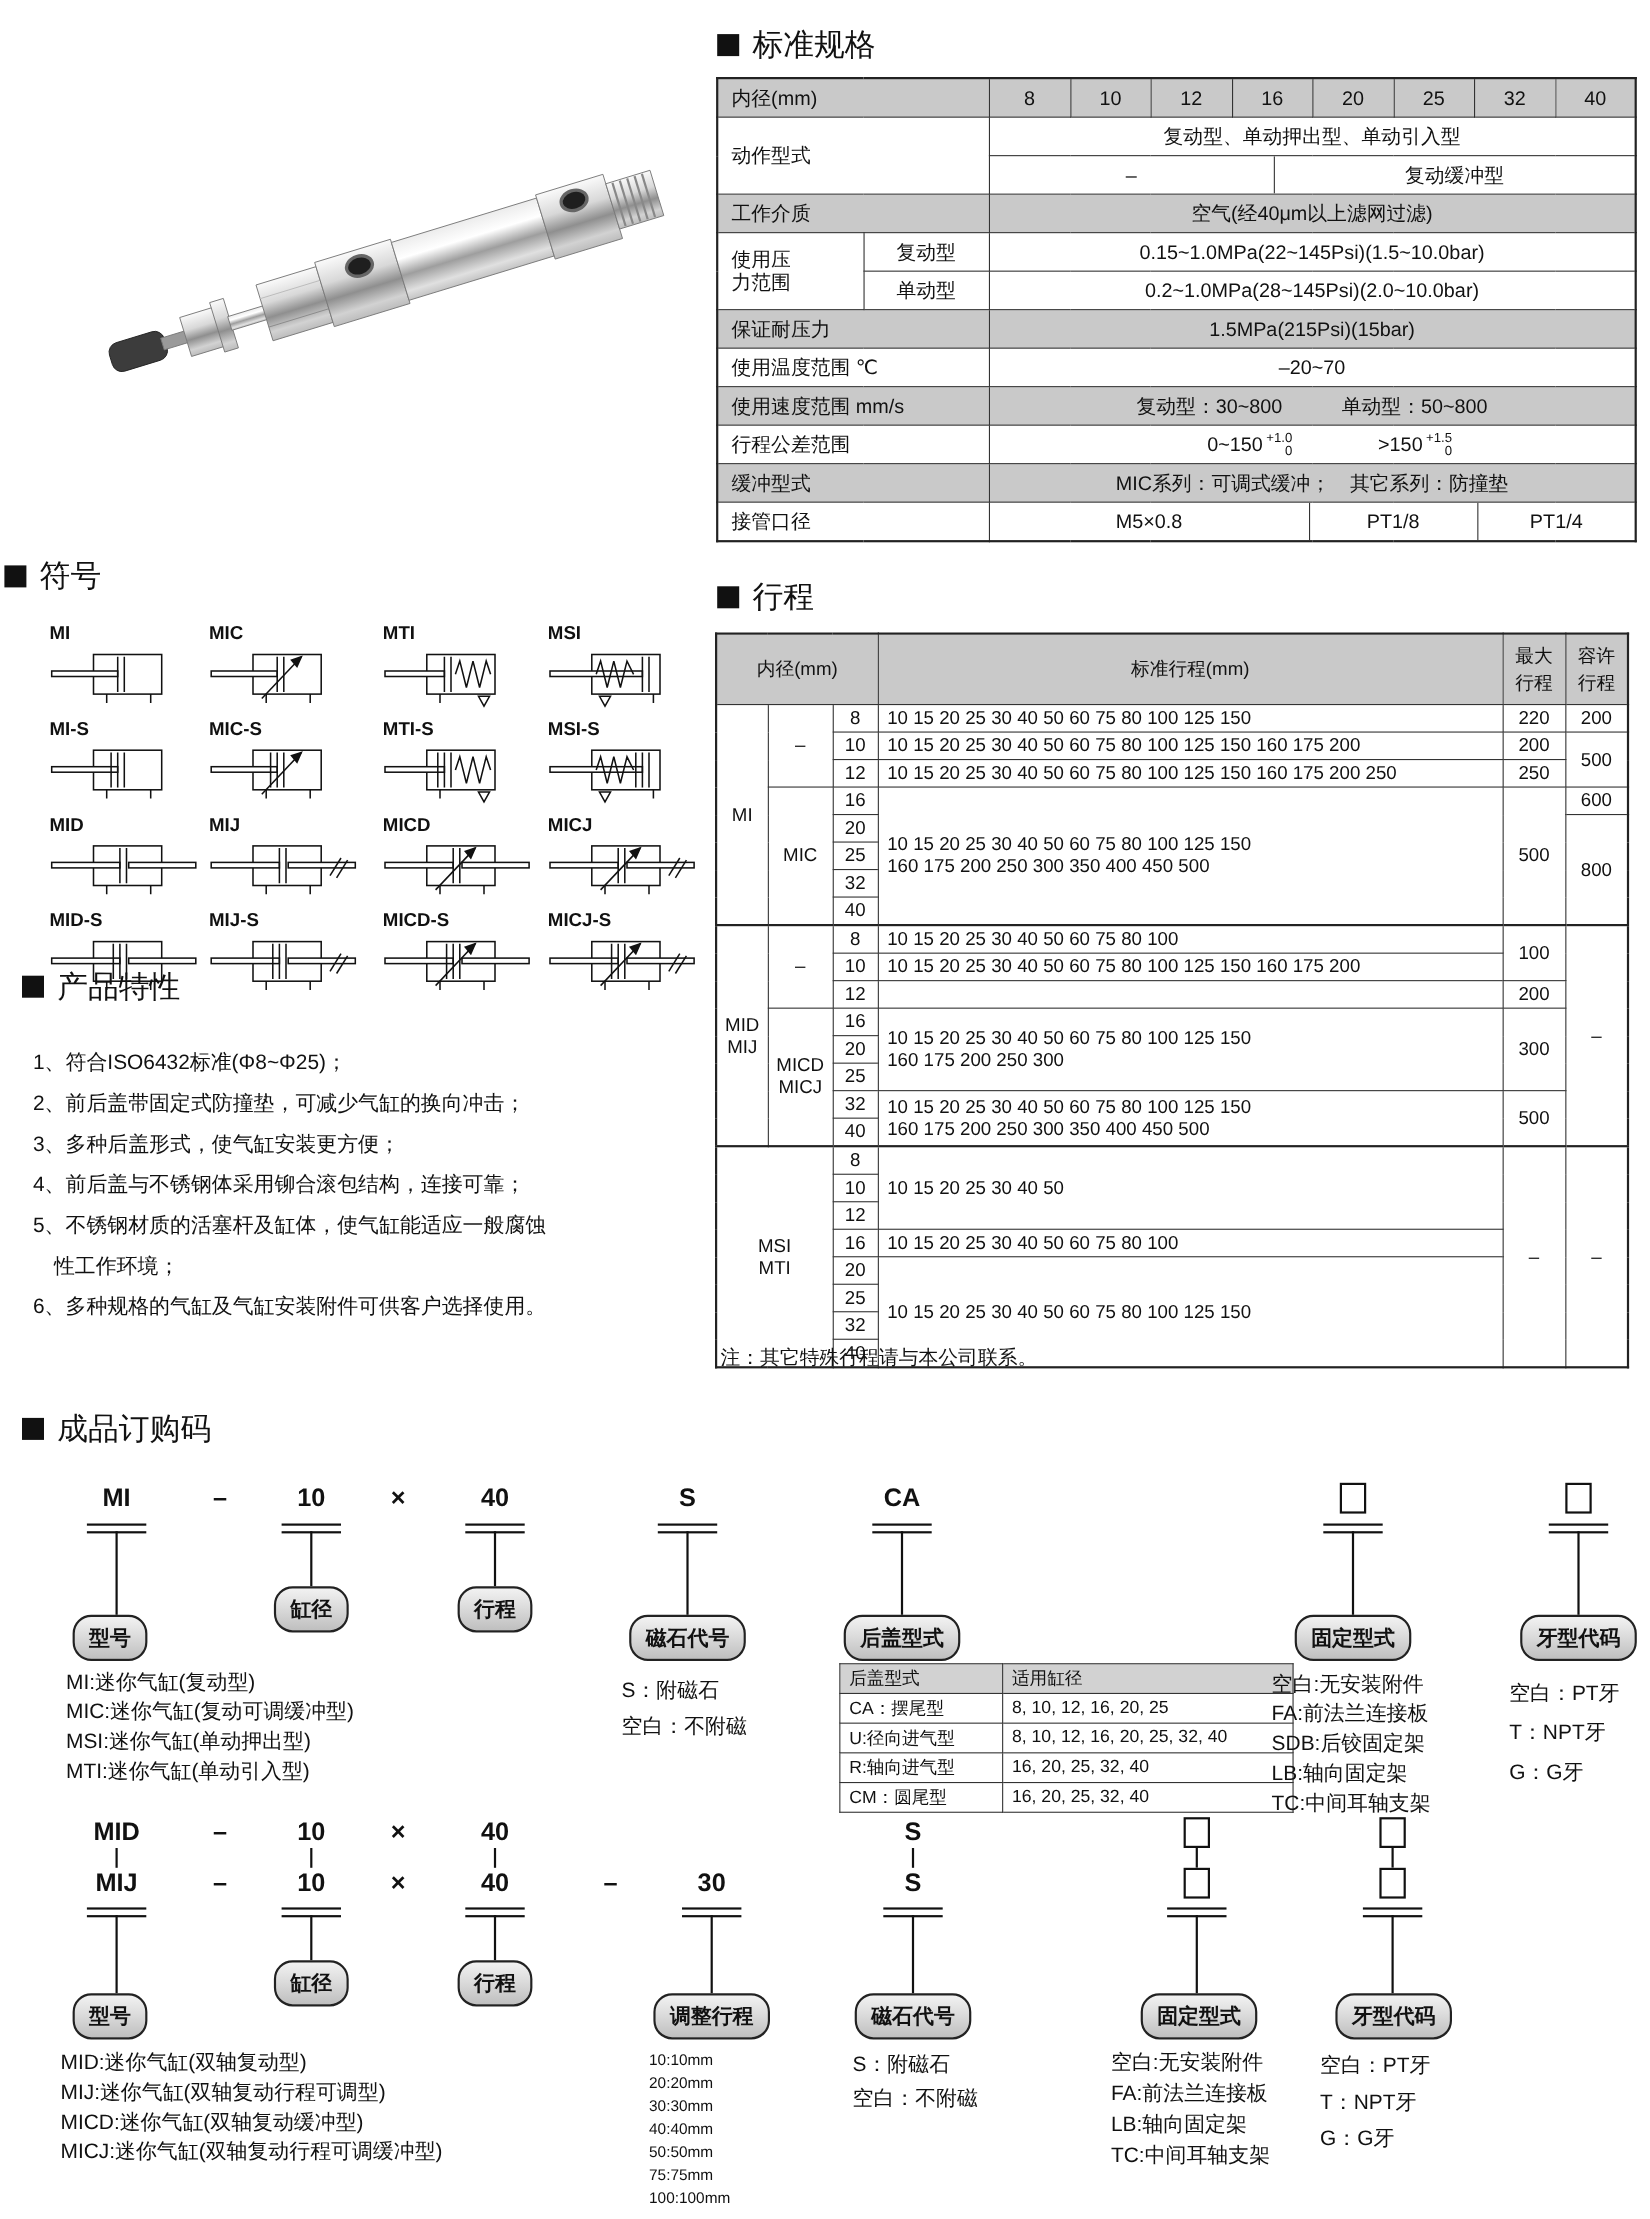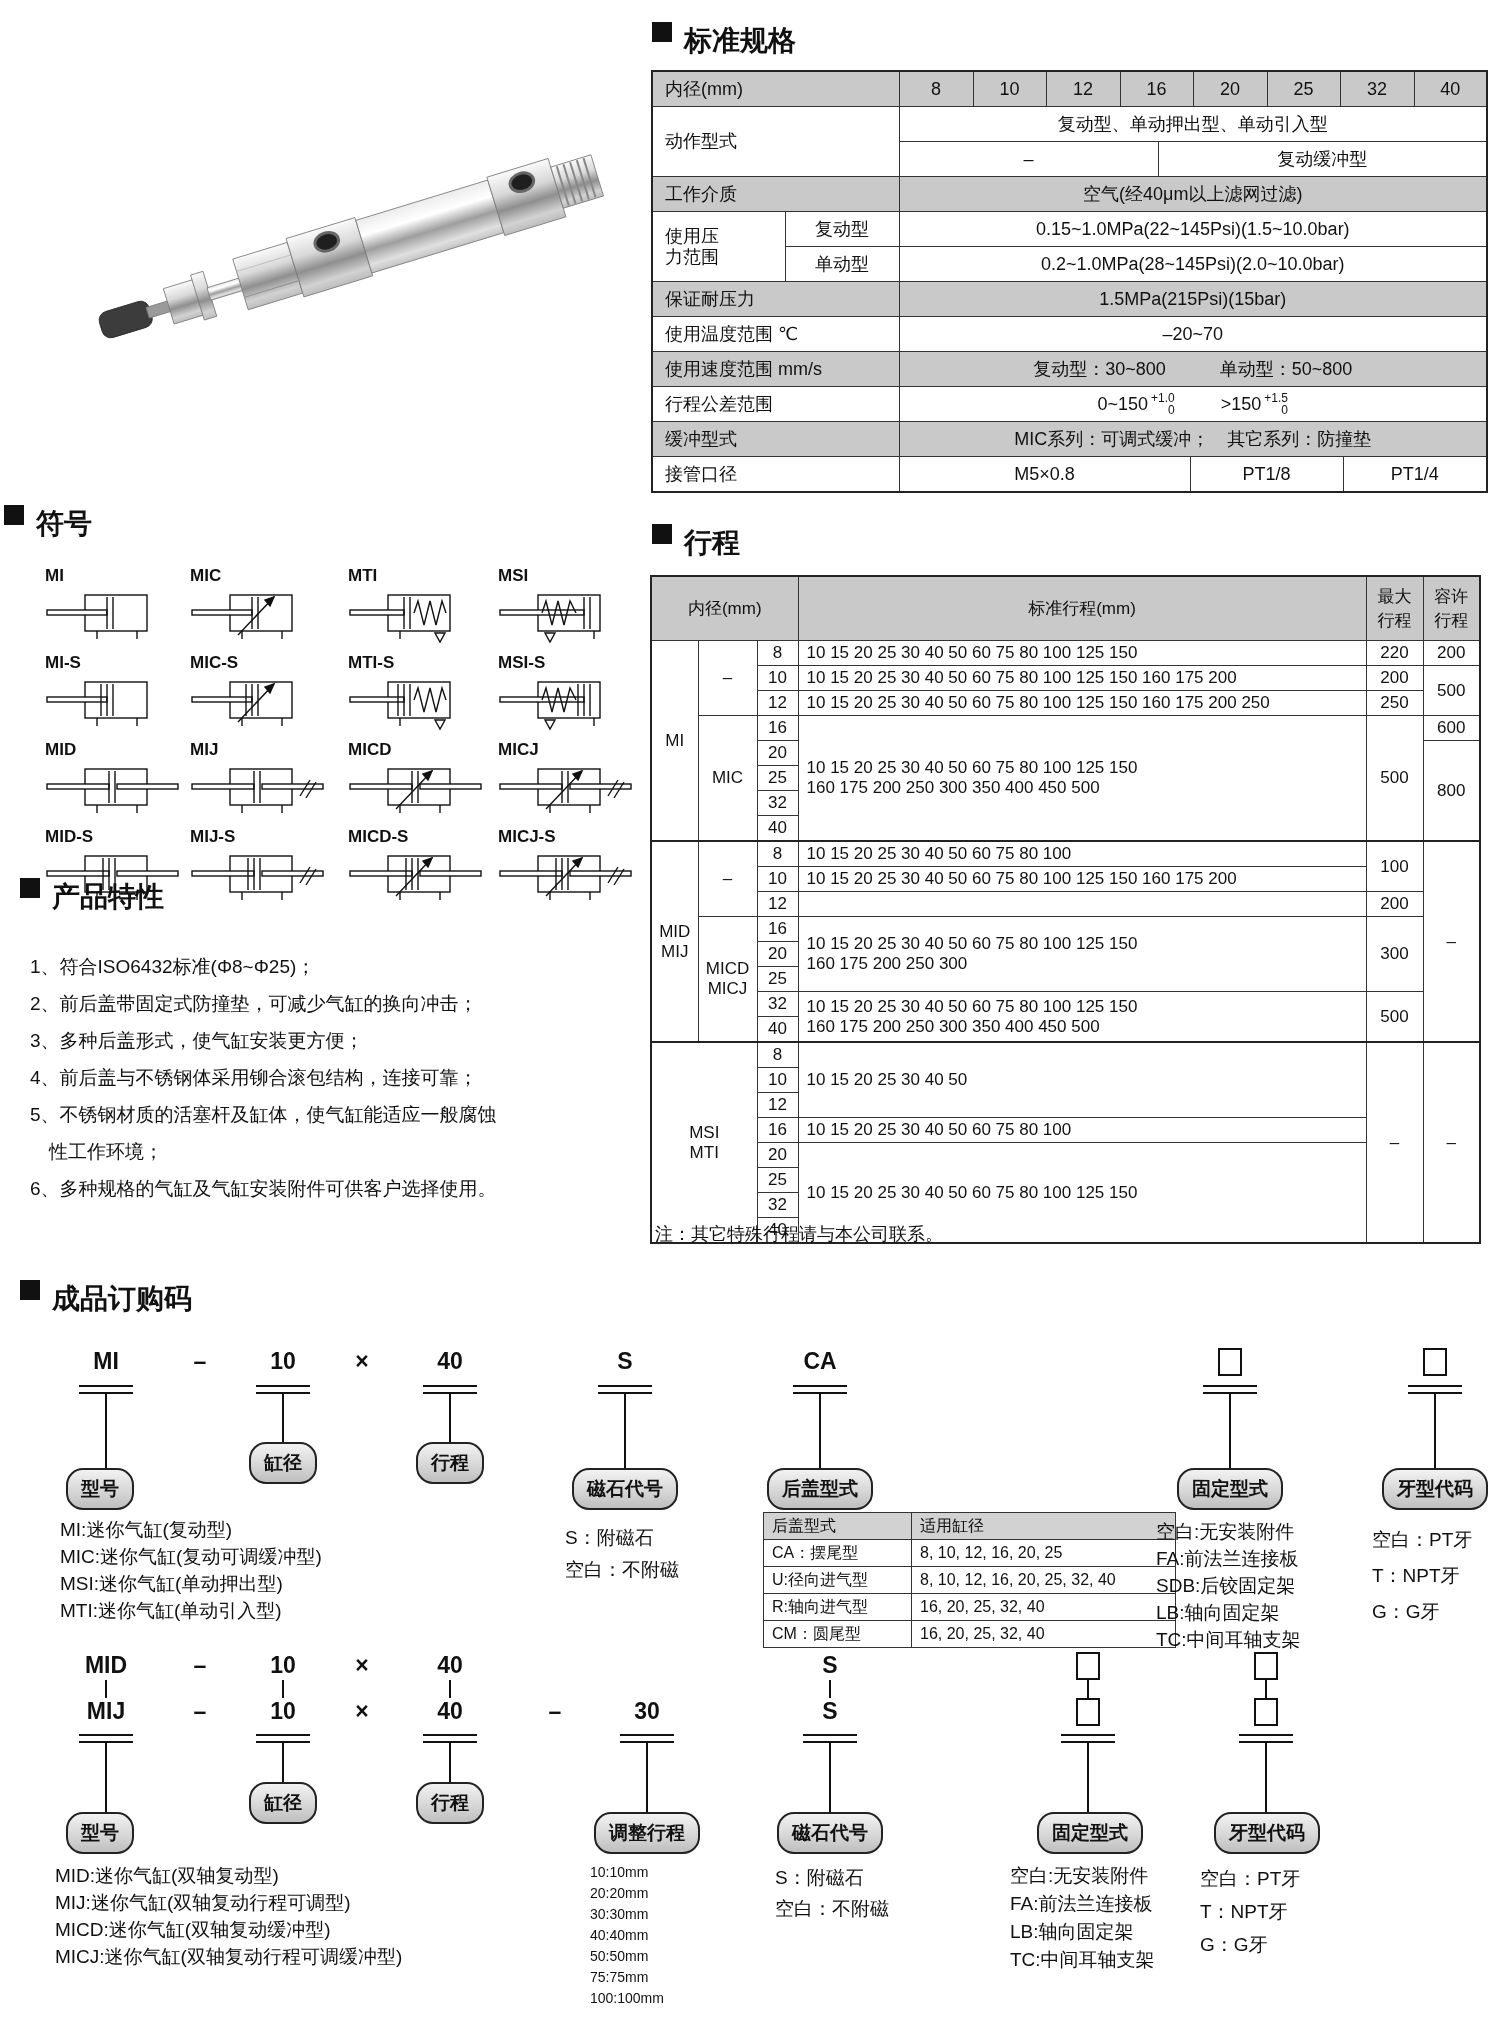--- a/index.html
+++ b/index.html
@@ -1,34 +1,34 @@
 <!DOCTYPE html>
 <html><head>
 <meta charset="utf-8">
 <style>
   html,body{margin:0;padding:0;background:#fff;}
   .page{position:relative;width:1500px;height:2017px;background:#fff;overflow:hidden;
         font-family:"Liberation Sans","DejaVu Sans",sans-serif;color:#111;}
-  .sec-title{position:absolute;display:flex;gap:12px;
-             font-size:28px;font-weight:bold;white-space:nowrap;}
+  .sec-title{position:absolute;display:flex;align-items:center;gap:12px;
+             font-size:28px;font-weight:normal;white-space:nowrap;}
   .sq{width:20px;height:20px;background:#111;flex:0 0 auto;}
   
   table{border-collapse:collapse;table-layout:fixed;}
   .spec{position:absolute;left:651px;top:70px;width:837px;font-size:18px;}
   .spec td{border:1px solid #333;text-align:center;padding:0 4px;height:34px;overflow:hidden;}
   .spec{border:2px solid #222;}
   .spec td.lab{text-align:left;padding-left:12px;white-space:pre-line;line-height:21px;}
   .g{background:#c9c9c9;}
   .nopad{padding:0 !important;}
   .split{display:flex;width:100%;height:34px;align-items:stretch;}
   .split>div{display:flex;align-items:center;justify-content:center;}
   .split>div+div{border-left:1px solid #333;}
   .split .grow{flex:1;}
   .tolwrap{display:flex;align-items:center;justify-content:center;gap:46px;}
-  .tolu{display:inline-flex;align-items:center;}
+  .tolu{display:inline-flex;align-items:center;margin-left:32px;}
   .stack{display:inline-flex;flex-direction:column;font-size:12px;line-height:12px;
          margin-left:3px;text-align:left;}
   .stack i{font-style:normal;text-align:right;}
   .stroke{position:absolute;left:650px;top:575px;width:829px;font-size:17px;border:2px solid #222;}
   .stroke td{border:1px solid #333;text-align:center;height:24px;padding:0 2px;
              white-space:pre-line;line-height:20px;overflow:hidden;}
   .stroke td.hd{height:63px;line-height:24px;}
   .stroke td.st{text-align:left;padding-left:8px;white-space:pre-line;}
   .stroke tr.bsep td{border-top:2px solid #222;}
   .note{position:absolute;left:655px;top:1222px;font-size:18px;}

